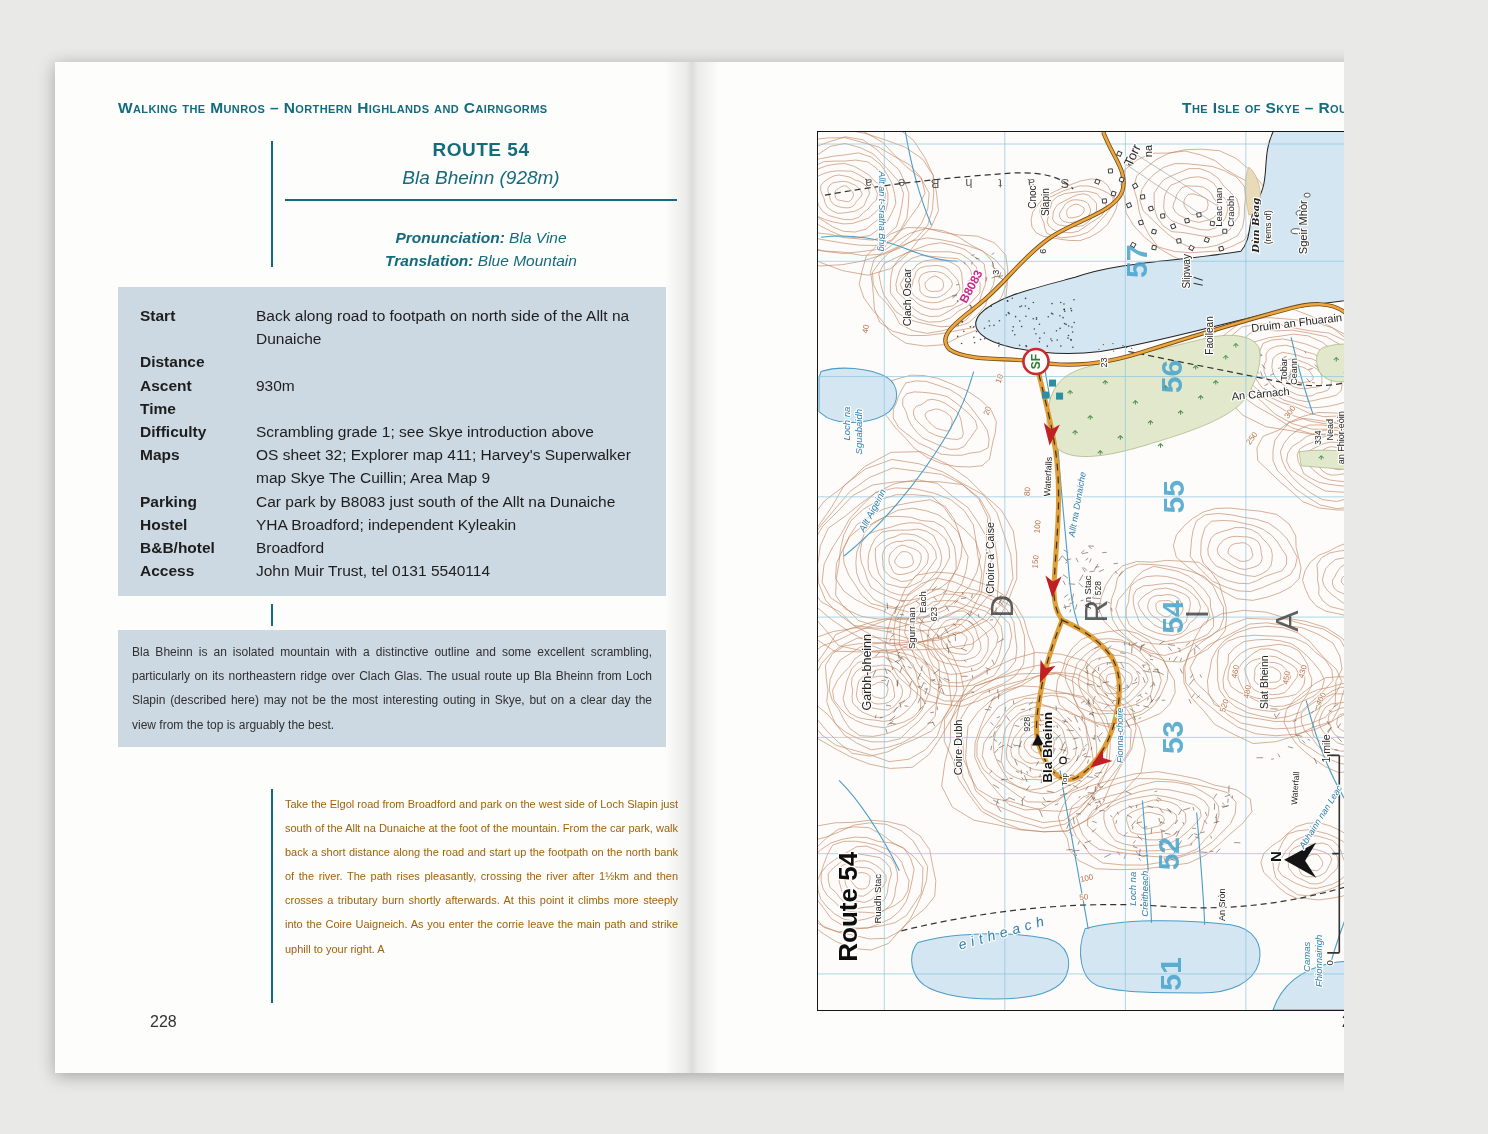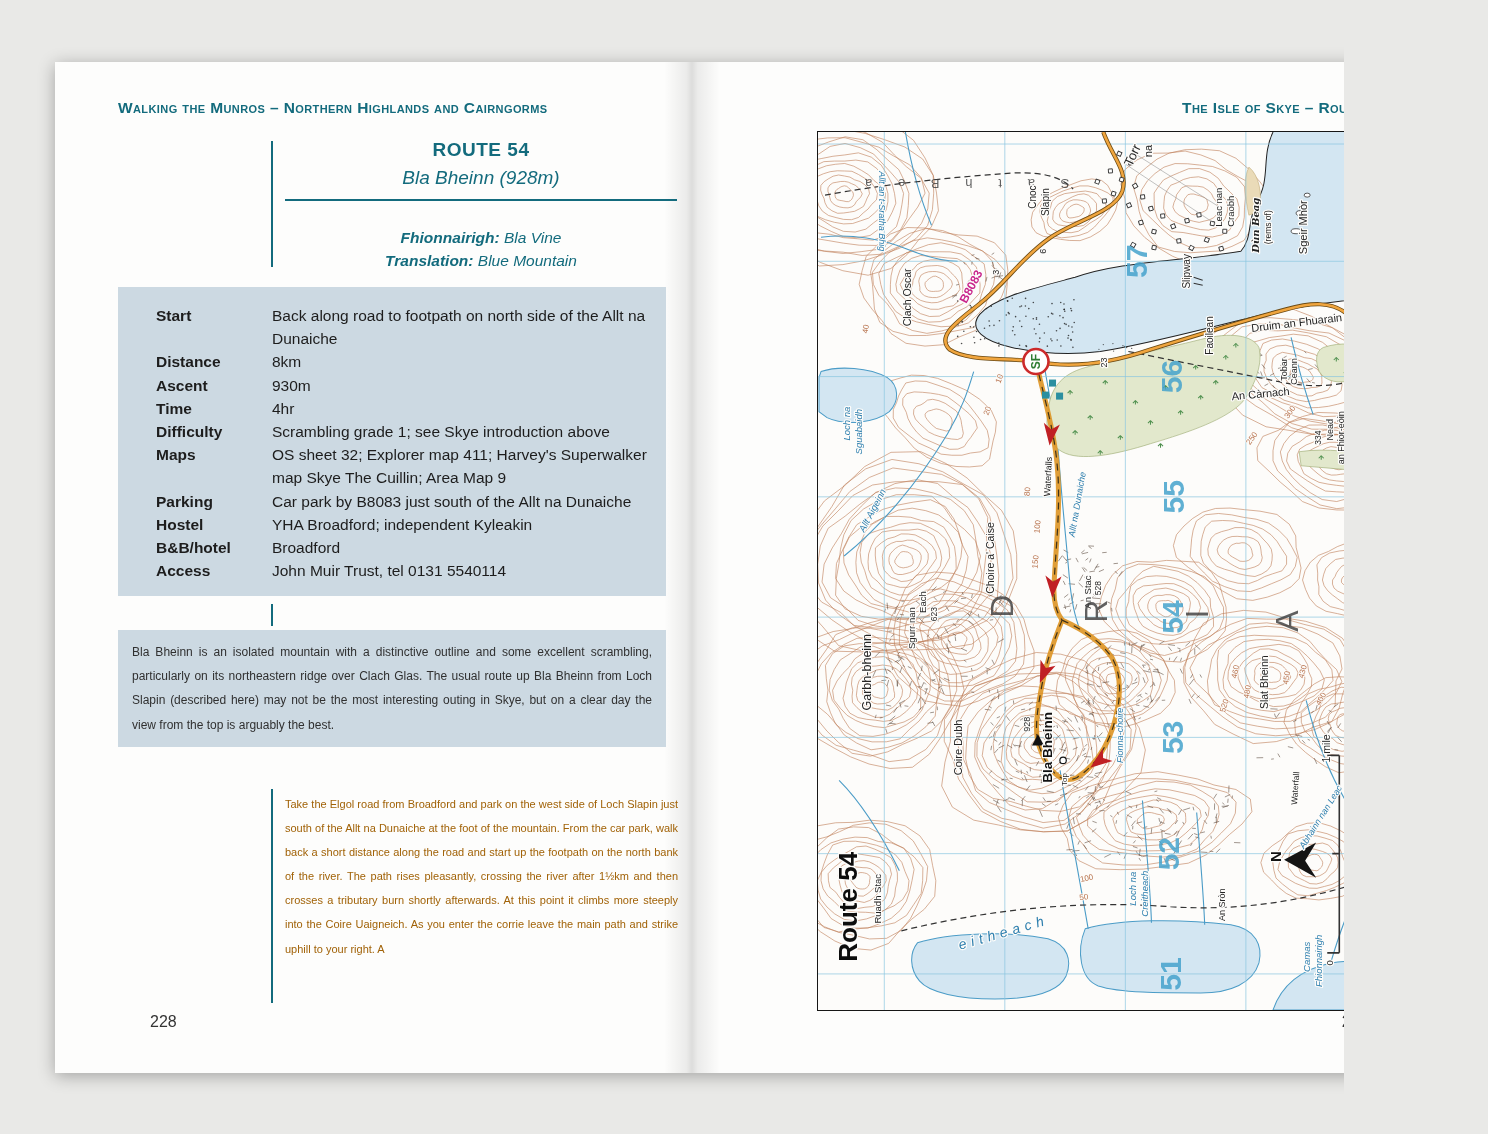--- a/index.html
+++ b/index.html
@@ -14,21 +14,21 @@
   .hdr-l{left:118px;width:570px;}
   .hdr-r{left:1040px;width:345px;text-align:right;}
   .vrule{position:absolute;width:2px;background:#136b7d;}
   .route-head{position:absolute;left:285px;top:139px;width:392px;text-align:center;color:#136b7d;}
   .route-title{font-size:19px;font-weight:bold;letter-spacing:.5px;line-height:22px;}
   .route-sub{font-size:19px;font-style:italic;margin-top:6px;line-height:22px;text-align:center;}
   .route-rule{margin-top:10px;border-bottom:2px solid #136b7d;}
   .pron{margin-top:26px;font-size:15.5px;font-style:italic;line-height:22px;}
   .pron b{font-weight:bold;}
   .infobox{position:absolute;left:118px;top:287px;width:548px;background:#ccd9e2;
-           padding:17px 18px 14px 38px;box-sizing:border-box;}
+           padding:17px 18px 14px 22px;box-sizing:border-box;}
   .irow{display:flex;font-size:15.5px;line-height:23.2px;color:#1d1d1d;}
   .irow .il{flex:0 0 116px;font-weight:bold;}
   .irow .iv{flex:1;}
   .introbox{position:absolute;left:118px;top:630px;width:548px;background:#ccd9e2;
             padding:10px 14px;box-sizing:border-box;font-size:12px;line-height:24.2px;
             text-align:justify;color:#303030;}
   .bodypar{position:absolute;left:285px;top:792px;width:393px;font-size:11px;
            line-height:24.1px;text-align:justify;color:#a16207;}
   .pn{position:absolute;top:1013px;font-size:16px;color:#333;}
   .pn-l{left:118px;margin-left:32px;}
@@ -59,40 +59,38 @@
   <div class="gutter"></div>
 
   <div class="hdr hdr-l">Walking the Munros – Northern Highlands and Cairngorms</div>
 
   <div class="vrule" style="left:271px;top:141px;height:126px;"></div>
 
   <div class="route-head">
     <div class="route-title">ROUTE 54</div>
     <div class="route-sub">Bla Bheinn (928m)</div>
     <div class="route-rule"></div>
-    <div class="pron"><b>Fhionnairigh:</b> <span>Bla Vine</span></div>
+    <div class="pron"><b>Pronunciation:</b> <span>Bla Vine</span></div>
     <div class="pron" style="margin-top:1px;"><b>Translation:</b> <span>Blue Mountain</span></div>
   </div>
 
   <div class="infobox" id="infobox">
       <div class="irow">
         <div class="il">Start</div>
         <div class="iv">Back along road to footpath on north side of the Allt na Dunaiche</div>
       </div>
       <div class="irow">
         <div class="il">Distance</div>
-        <div class="iv">8km</div>
       </div>
       <div class="irow">
         <div class="il">Ascent</div>
         <div class="iv">930m</div>
       </div>
       <div class="irow">
         <div class="il">Time</div>
-        <div class="iv">4hr</div>
       </div>
       <div class="irow">
         <div class="il">Difficulty</div>
         <div class="iv">Scrambling grade 1; see Skye introduction above</div>
       </div>
       <div class="irow">
         <div class="il">Maps</div>
         <div class="iv">OS sheet 32; Explorer map 411; Harvey's Superwalker map Skye The Cuillin; Area Map 9</div>
       </div>
       <div class="irow">

